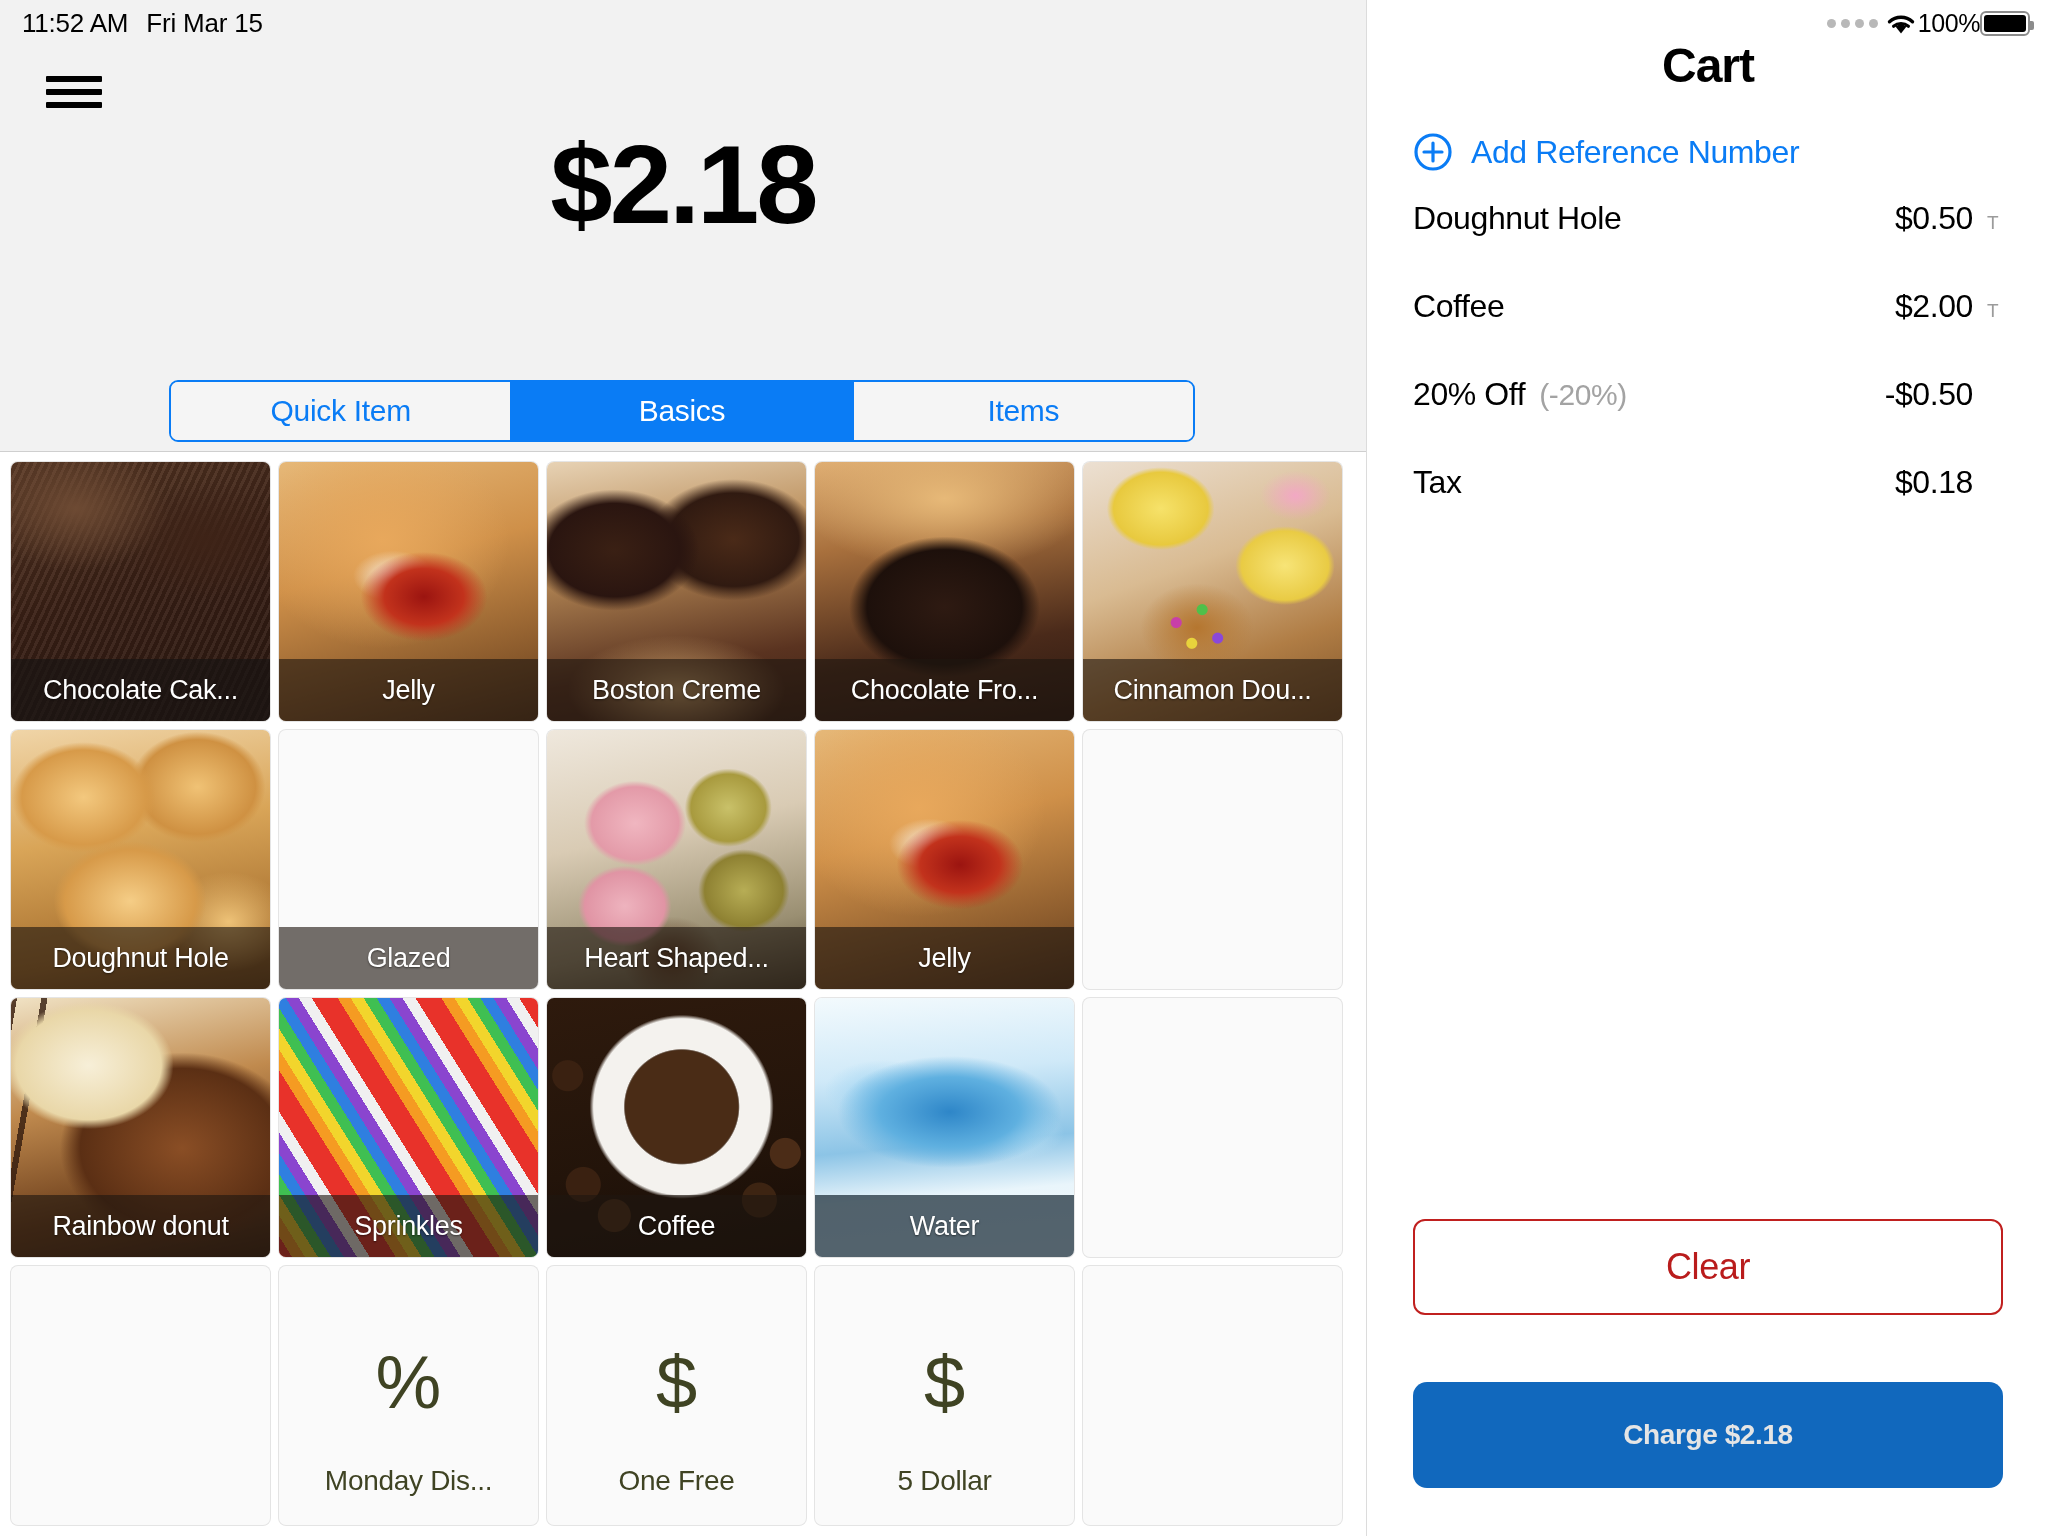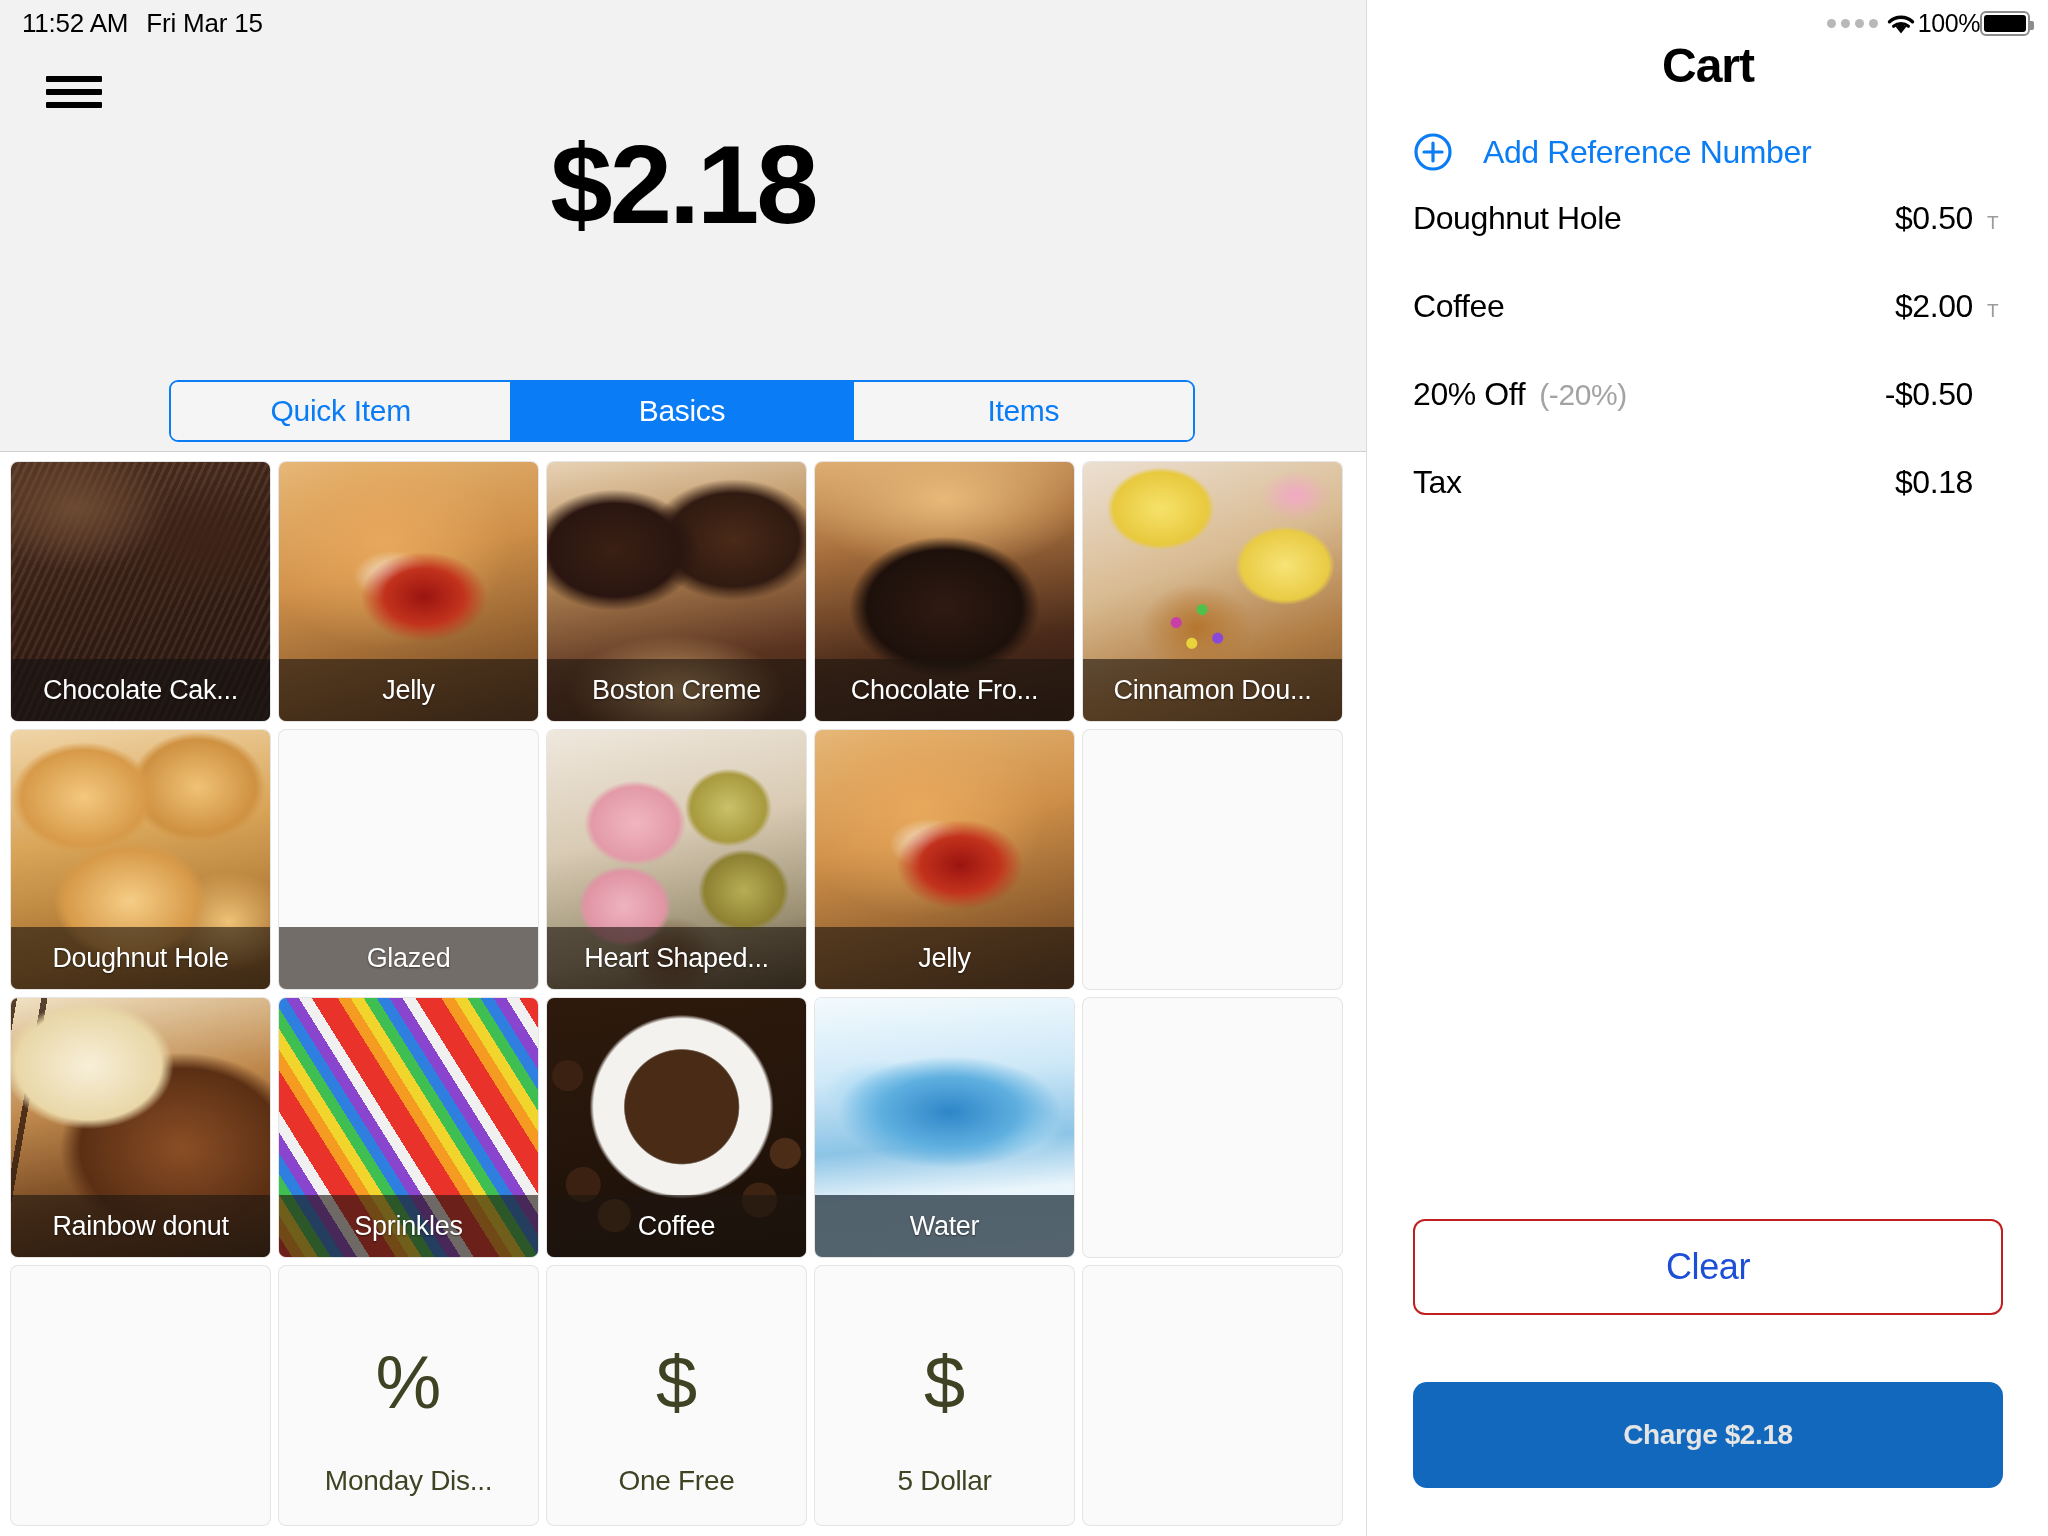--- a/index.html
+++ b/index.html
@@ -214,41 +214,41 @@
     background:#8c8c8c; border-radius:0 2px 2px 0;
   }
   .batt i { display:block; width:100%; height:100%; background:#000; border-radius:3px; }
 
   .cart-title {
     position:absolute; top:38px; left:0; width:682px; text-align:center;
     font-size:48px; font-weight:bold; color:#000; letter-spacing:-1px;
   }
   .add-ref {
     position:absolute; top:132px; left:46px; display:flex; align-items:center;
-    gap:30px; cursor:pointer;
+    gap:18px; cursor:pointer;
   }
   .add-ref .lbl { font-size:32px; color:#0a7cf5; letter-spacing:-0.4px; }
 
   .lines { position:absolute; top:200px; left:0; width:682px; }
   .line {
     display:flex; align-items:baseline; padding:0 46px; height:88px;
     justify-content:space-between;
   }
   .line .name { font-size:32px; color:#000; letter-spacing:-0.4px; display:flex; align-items:baseline; gap:14px; }
   .line .sub { font-size:30px; color:#a3a3a3; letter-spacing:-0.4px; }
   .line .right { display:flex; align-items:baseline; gap:14px; }
   .line .amt { font-size:32px; color:#000; letter-spacing:-0.4px; }
   .line .tmark { font-size:19px; color:#9b9b9b; width:16px; display:inline-block; }
 
   .btn-clear {
     position:absolute; left:46px; top:1219px; width:590px; height:96px;
     border:2px solid #c0201f; border-radius:12px; background:#fff;
     display:flex; align-items:center; justify-content:center; cursor:pointer;
   }
-  .btn-clear span { font-size:36px; color:#1d4ed8; letter-spacing:-0.4px;text-align:center; }
+  .btn-clear span { font-size:36px; color:#b91c1c; letter-spacing:-0.4px;text-align:center; }
   .btn-charge {
     position:absolute; left:46px; top:1382px; width:590px; height:106px;
     border-radius:14px; background:#1168bd;
     display:flex; align-items:center; justify-content:center; cursor:pointer;
   }
   .btn-charge span { font-size:28px; color:#e5e5e5; letter-spacing:-0.4px;font-weight:bold; }
 </style>
 </head>
 <body>
 

